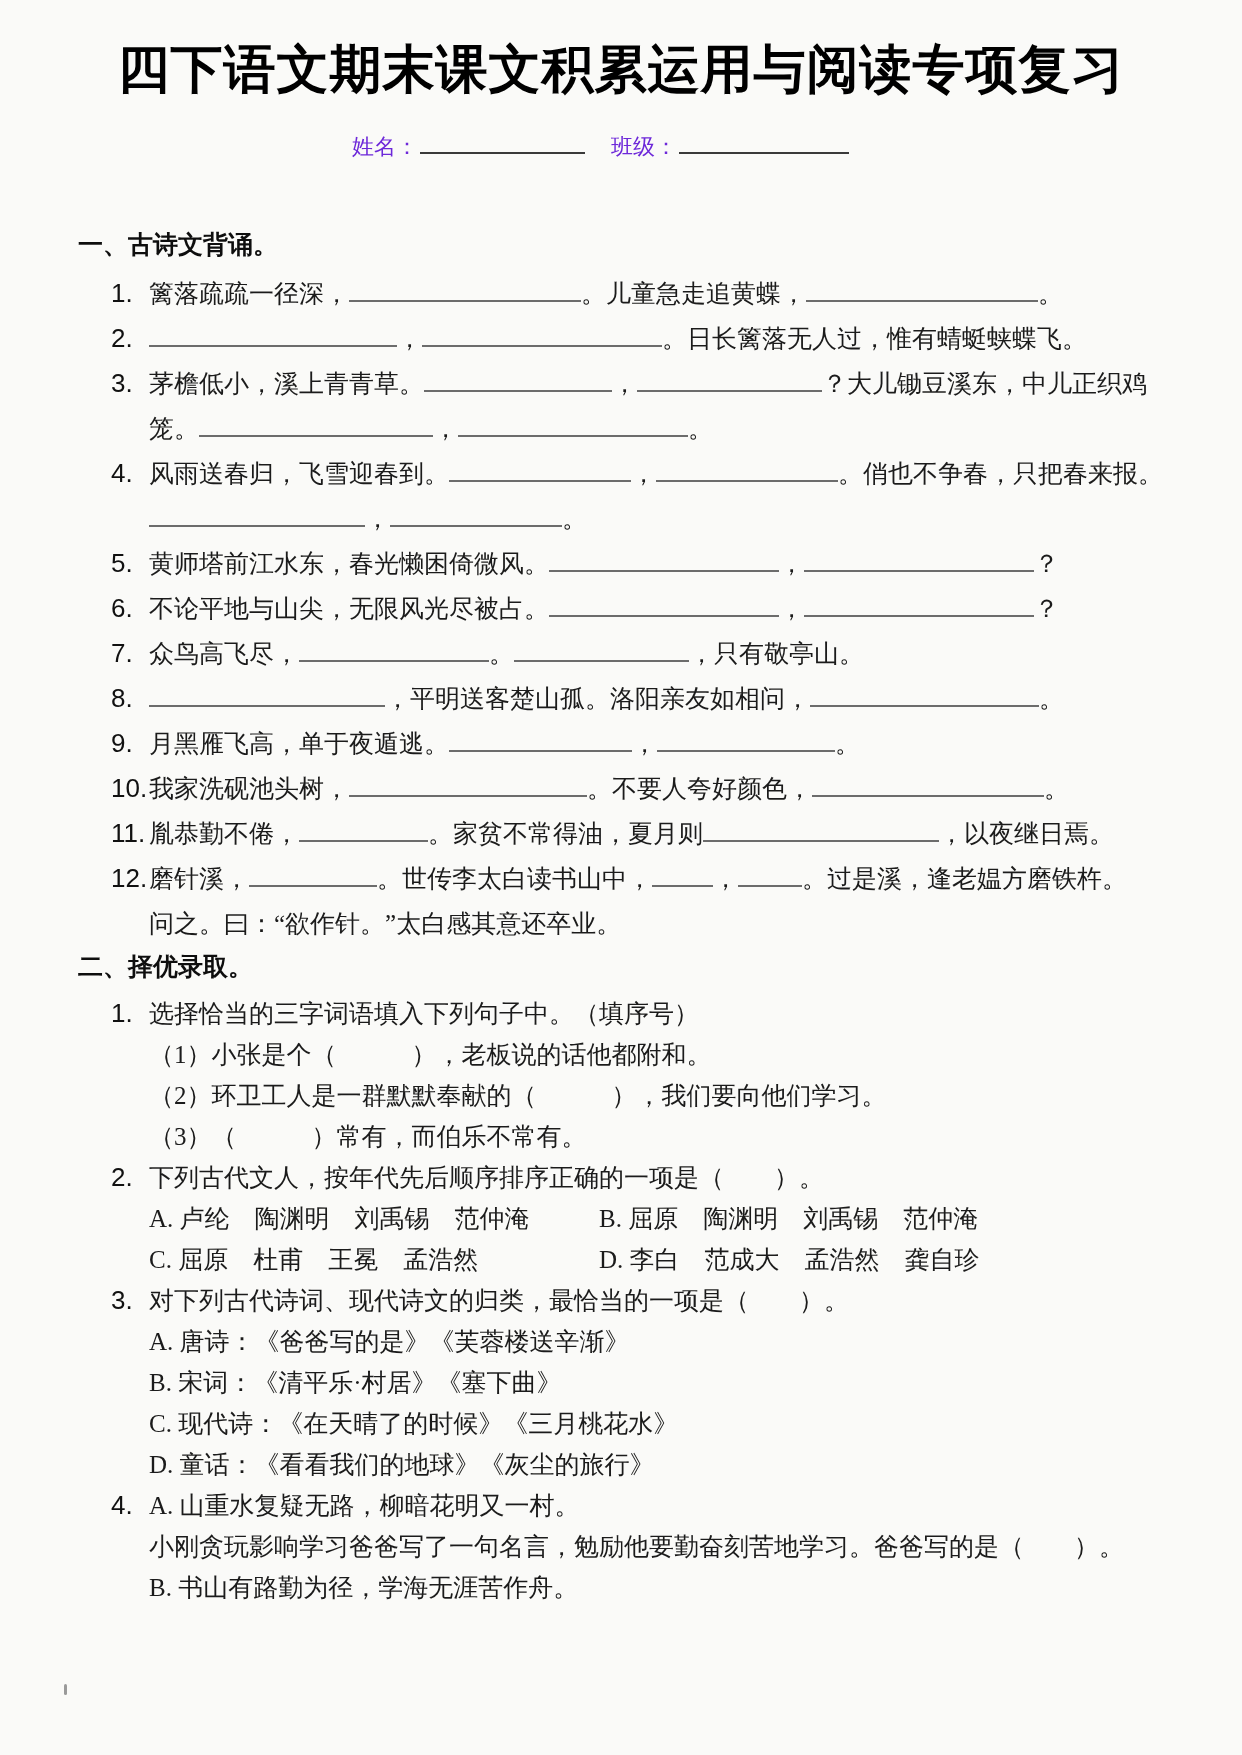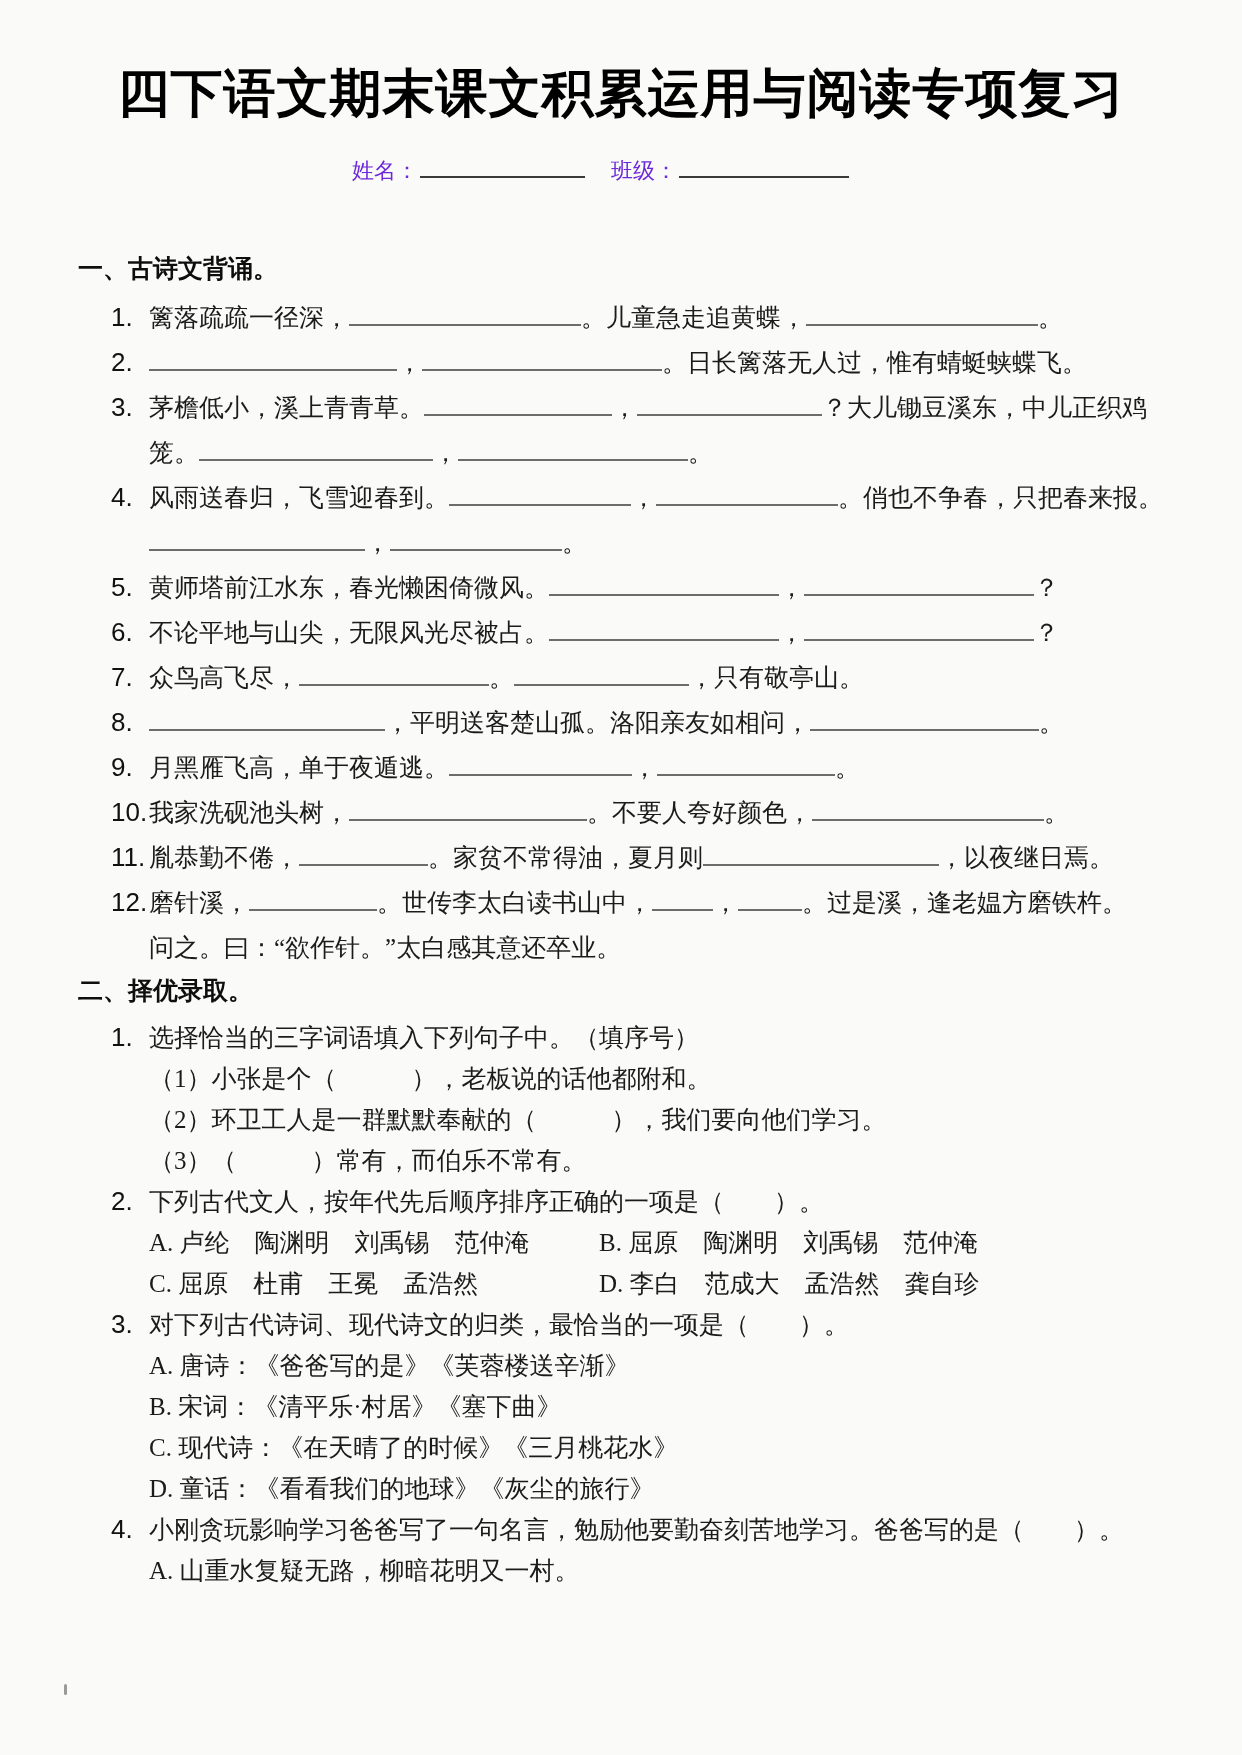--- a/index.html
+++ b/index.html
@@ -9,21 +9,21 @@
     font-family:"Liberation Serif", serif;
     color:#1b1b1b;
   }
   .page {
     position:relative;
     width:1242px; height:1755px;
     background:#fafaf8;
     overflow:hidden;
   }
   .title {
-    padding-top:64px;
+    padding-top:40px;
     text-align:center;
     font-family:"Liberation Sans", sans-serif;
     font-size:52px;
     font-weight:bold;
     color:#000;
     letter-spacing:1px;
     line-height:1.15;
   }
   .name-line {
     margin:30px 0 0 352px;
@@ -192,21 +192,22 @@
             <div class="line"><span class="txt">对下列古代诗词、现代诗文的归类，最恰当的一项是（　　）。</span></div>
             <div class="line"><span class="txt">A. 唐诗：《爸爸写的是》《芙蓉楼送辛渐》</span></div>
             <div class="line"><span class="txt">B. 宋词：《清平乐·村居》《塞下曲》</span></div>
             <div class="line"><span class="txt">C. 现代诗：《在天晴了的时候》《三月桃花水》</span></div>
             <div class="line"><span class="txt">D. 童话：《看看我们的地球》《灰尘的旅行》</span></div>
           </div>
         </div>
         <div class="item">
           <div class="num">4.</div>
           <div class="content">
+            <div class="line"><span class="txt">A. 山重水复疑无路，柳暗花明又一村。</span></div>
             <div class="line"><span class="txt">小刚贪玩影响学习爸爸写了一句名言，勉励他要勤奋刻苦地学习。爸爸写的是（　　）。</span></div>
-            <div class="line"><span class="txt">A. 山重水复疑无路，柳暗花明又一村。</span></div>
+            <div class="line"><span class="txt">B. 书山有路勤为径，学海无涯苦作舟。</span></div>
           </div>
         </div>
       </div>
     </div>
 
   <div class="speck"></div>
 </div>
 
 </body></html>

